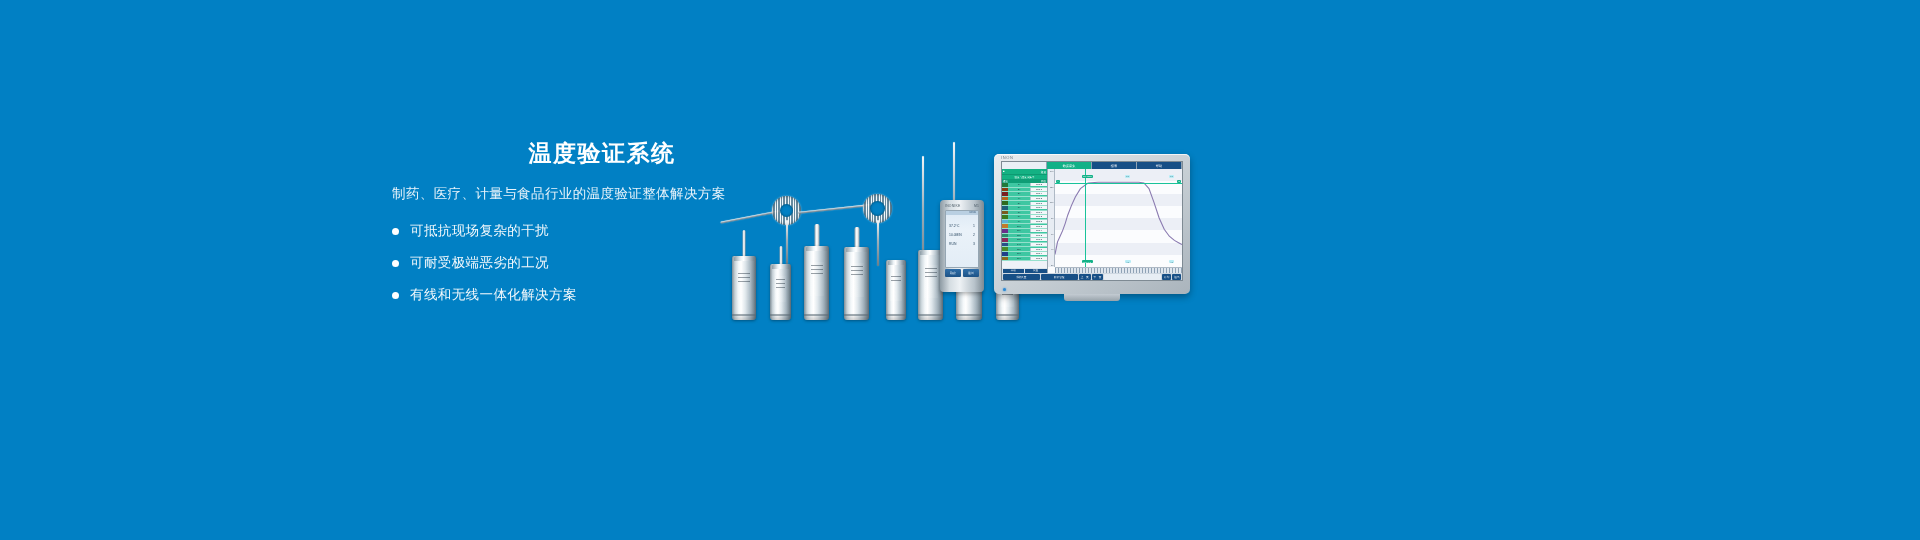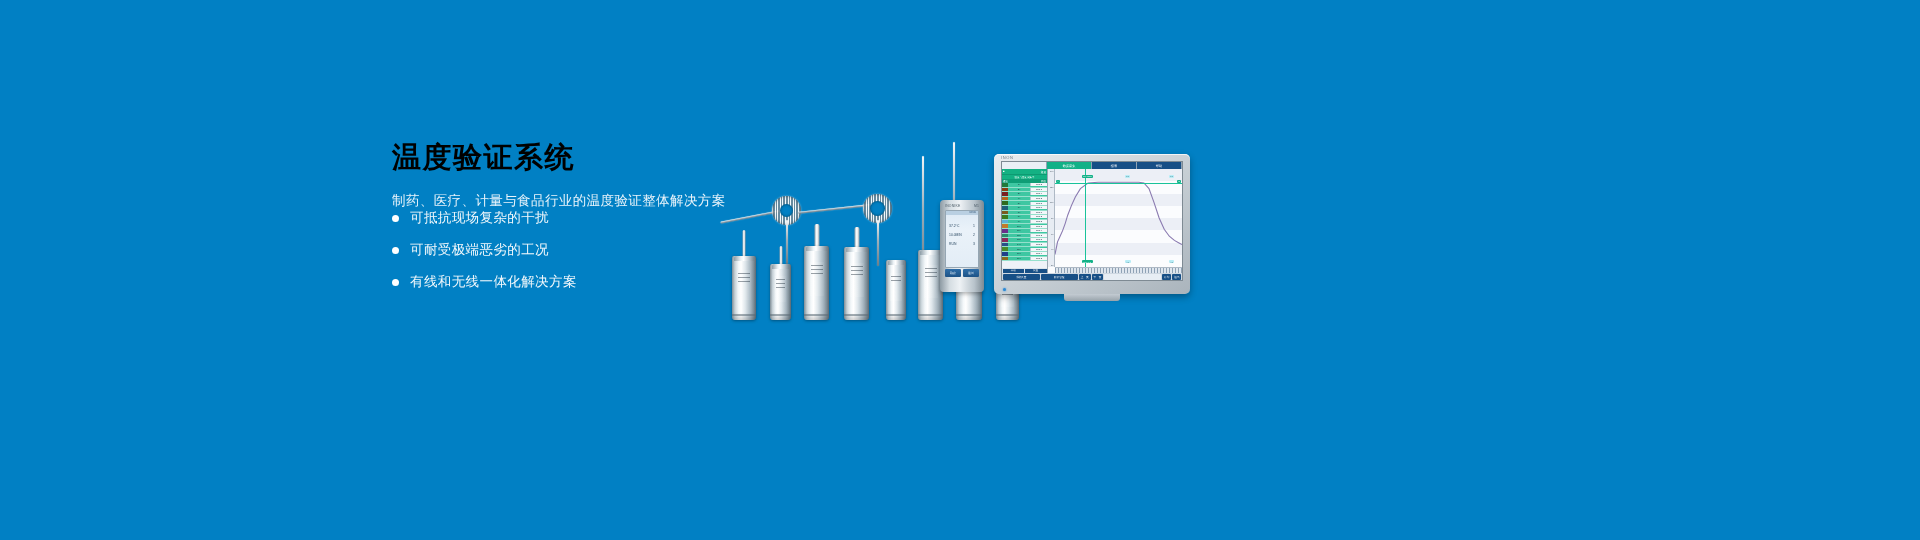--- a/index.html
+++ b/index.html
@@ -9,26 +9,26 @@
     font-family:"Liberation Sans", sans-serif;
     position:relative;
   }
 
   
   .banner { position:absolute; inset:0; background:#0180c4; overflow:hidden; }
 
   
   .copy { position:absolute; left:392px; top:140px; width:420px; color:#fff; }
   .title {
-    font-size:29px; font-weight:bold; letter-spacing:1.5px;
-    color:#000000; line-height:1.2; margin-bottom:17px;
+    font-size:23px; font-weight:bold; letter-spacing:1.5px;
+    color:#ffffff; line-height:1.2; margin-bottom:17px;text-align:center;
   }
   .subtitle {
     font-size:13.5px; color:#eaf4fb; letter-spacing:.4px;
-    line-height:1.3; white-space:nowrap;
+    line-height:1.3; margin-bottom:20px; white-space:nowrap;
   }
   .bullets { list-style:none; }
   .bullet {
     display:flex; align-items:center; margin-bottom:14px;
     font-size:13.5px; color:#f2f8fc; letter-spacing:.4px;
   }
   .bullet-dot {
     width:7px; height:7px; border-radius:50%;
     background:#ffffff; margin-right:11px; flex:0 0 auto;
   }

